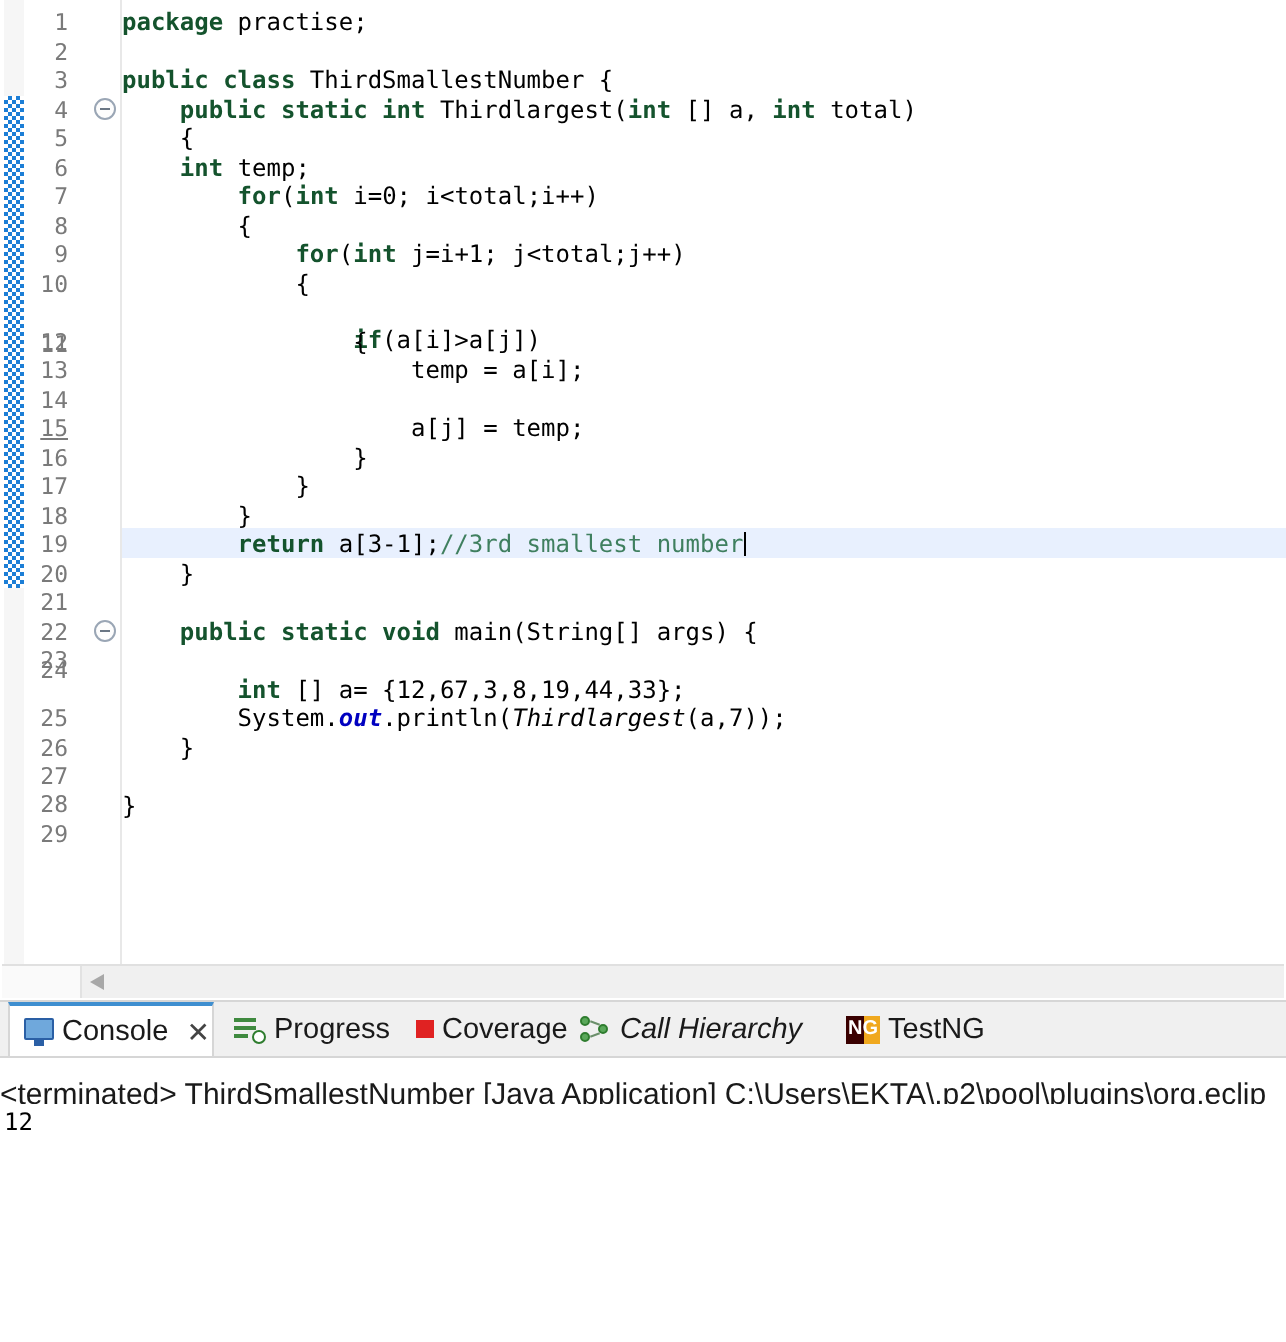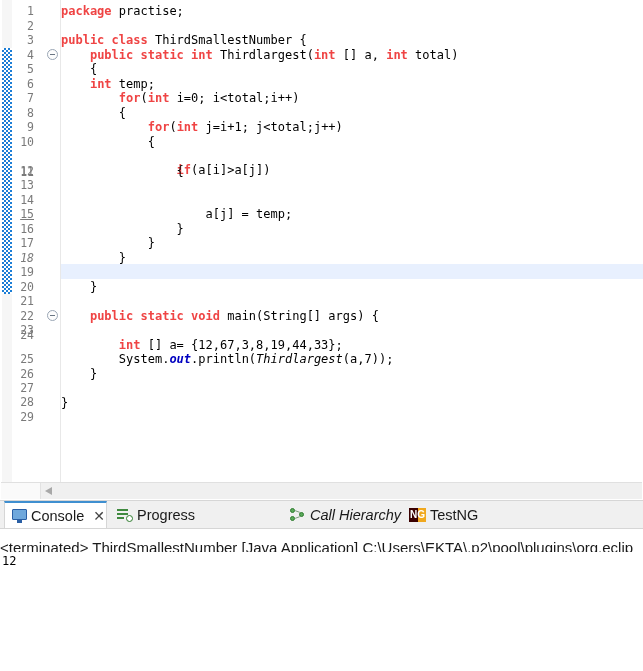--- a/index.html
+++ b/index.html
@@ -134,21 +134,21 @@
   .caret {
     display: inline-block;
     width: 1px;
     height: 12px;
     background: #000;
     vertical-align: -2px;
     margin-left: 0px;
   }
 
   
-  .kw   { color: #ef4444; font-weight: bold; text-align: center; }
+  .kw   { color: #14532d; font-weight: bold; text-align: center; }
   .plain{ color: #000000; }
   .cmt  { color: #3f7f5f; }
   .fld  { color: #0000c0; font-style: italic; font-weight: bold; }
   .mtd  { color: #000000; font-style: italic; }
 
   
   #h-scroll {
     position: absolute;
     left: 1px;
     top: 482px;
@@ -275,21 +275,21 @@
   .icon-callhier .n1 { left: 0px; top: 0px; }
   .icon-callhier .n2 { left: 0px; top: 8px; }
   .icon-callhier .n3 { left: 9px; top: 4px; }
   .icon-callhier .ln {
     position: absolute; background: #6b8f6b; height: 1px;
   }
   .icon-callhier .l1 { left: 5px; top: 3px; width: 5px; transform: rotate(20deg); }
   .icon-callhier .l2 { left: 5px; top: 9px; width: 5px; transform: rotate(-20deg); }
 
   
-  .icon-testng { width: 17px; height: 14px; }
+  .icon-testng { width: 17px; height: 14px; margin-left: 14px; }
   .icon-testng .half-l {
     position: absolute; left: 0; top: 0;
     width: 8.5px; height: 14px; background: #3a0000;
   }
   .icon-testng .half-r {
     position: absolute; left: 8.5px; top: 0;
     width: 8.5px; height: 14px; background: #f0a81e;
   }
   .icon-testng .gl {
     position: absolute; left: 0; top: 0;
@@ -352,21 +352,21 @@
         <div class="lineno" style="top: 105.5px;">8</div>
         <div class="lineno" style="top: 120px;">9</div>
         <div class="lineno" style="top: 134.5px;">10</div>
         <div class="lineno" style="top: 165px;">11</div>
         <div class="lineno" style="top: 163.5px;">12</div>
         <div class="lineno" style="top: 178px;">13</div>
         <div class="lineno" style="top: 192.5px;">14</div>
         <div class="lineno" style="top: 207px; text-decoration: underline;">15</div>
         <div class="lineno" style="top: 221.5px;">16</div>
         <div class="lineno" style="top: 236px;">17</div>
-        <div class="lineno" style="top: 250.5px; font-style: italic;">18</div>
+        <div class="lineno" style="top: 250.5px;">18</div>
         <div class="lineno" style="top: 265px;">19</div>
         <div class="lineno" style="top: 279.5px;">20</div>
         <div class="lineno" style="top: 294px;">21</div>
         <div class="lineno" style="top: 308.5px;">22</div>
         <div class="lineno" style="top: 323px;">23</div>
         <div class="lineno" style="top: 328px;">24</div>
         <div class="lineno" style="top: 352px;">25</div>
         <div class="lineno" style="top: 366.5px;">26</div>
         <div class="lineno" style="top: 381px;">27</div>
         <div class="lineno" style="top: 395px;">28</div>
@@ -384,25 +384,27 @@
         <div class="code-line" style="top: 33px;"><span class="kw">public class</span><span class="plain"> ThirdSmallestNumber {</span></div>
         <div class="code-line" style="top: 47.5px;"><span class="plain">    </span><span class="kw">public static int</span><span class="plain"> Thirdlargest(</span><span class="kw">int</span><span class="plain"> [] a, </span><span class="kw">int</span><span class="plain"> total)</span></div>
         <div class="code-line" style="top: 62px;"><span class="plain">    {</span></div>
         <div class="code-line" style="top: 76.5px;"><span class="plain">    </span><span class="kw">int</span><span class="plain"> temp;</span></div>
         <div class="code-line" style="top: 91px;"><span class="plain">        </span><span class="kw">for</span><span class="plain">(</span><span class="kw">int</span><span class="plain"> i=0; i&lt;total;i++)</span></div>
         <div class="code-line" style="top: 105.5px;"><span class="plain">        {</span></div>
         <div class="code-line" style="top: 120px;"><span class="plain">            </span><span class="kw">for</span><span class="plain">(</span><span class="kw">int</span><span class="plain"> j=i+1; j&lt;total;j++)</span></div>
         <div class="code-line" style="top: 134.5px;"><span class="plain">            {</span></div>
         <div class="code-line" style="top: 149px; margin-top: 14px;"><span class="plain">                </span><span class="kw">if</span><span class="plain">(a[i]&gt;a[j])</span></div>
         <div class="code-line" style="top: 163.5px;"><span class="plain">                {</span></div>
+        <div class="code-line" style="top: 178px;"><span class="plain">                    temp = a[i];</span></div>
         <div class="code-line" style="top: 207px;"><span class="plain">                    a[j] = temp;</span></div>
         <div class="code-line" style="top: 221.5px;"><span class="plain">                }</span></div>
         <div class="code-line" style="top: 236px;"><span class="plain">            }</span></div>
         <div class="code-line" style="top: 250.5px;"><span class="plain">        }</span></div>
         <div class="line-highlight" style="top: 264px;"></div>
+        <div class="code-line" style="top: 265px;"><span class="plain">        </span><span class="kw">return</span><span class="plain"> a[3-1];</span><span class="cmt">//3rd smallest number</span><span class="caret"></span></div>
         <div class="code-line" style="top: 279.5px;"><span class="plain">    }</span></div>
         <div class="code-line" style="top: 294px;"></div>
         <div class="code-line" style="top: 308.5px;"><span class="plain">    </span><span class="kw">public static void</span><span class="plain"> main(String[] args) {</span></div>
         <div class="code-line" style="top: 323px;"></div>
         <div class="code-line" style="top: 337.5px;"><span class="plain">        </span><span class="kw">int</span><span class="plain"> [] a= {12,67,3,8,19,44,33};</span></div>
         <div class="code-line" style="top: 352px;"><span class="plain">        System.</span><span class="fld">out</span><span class="plain">.println(</span><span class="mtd">Thirdlargest</span><span class="plain">(a,7));</span></div>
         <div class="code-line" style="top: 366.5px;"><span class="plain">    }</span></div>
         <div class="code-line" style="top: 381px;"></div>
         <div class="code-line" style="top: 395.5px;"><span class="plain">}</span></div>
         <div class="code-line" style="top: 410px;"></div>
@@ -430,20 +432,24 @@
         <span>Progress</span>
       </div>
       <div class="tab active" style="left: 4px; width: 103px;">
         <span class="icon icon-console">
           <span class="scr"></span>
           <span class="stand"></span>
         </span>
         <span>Console</span>
         <span class="tab-close">✕</span>
       </div>
+      <div class="tab" style="left: 201px; width: 82px;">
+        <span class="icon icon-coverage"></span>
+        <span>Coverage</span>
+      </div>
       <div class="tab" style="left: 283px; width: 119px; font-style: italic;">
         <span class="icon icon-callhier">
           <span class="node n1"></span>
           <span class="node n2"></span>
           <span class="node n3"></span>
           <span class="ln l1"></span>
           <span class="ln l2"></span>
         </span>
         <span>Call Hierarchy</span>
       </div>

